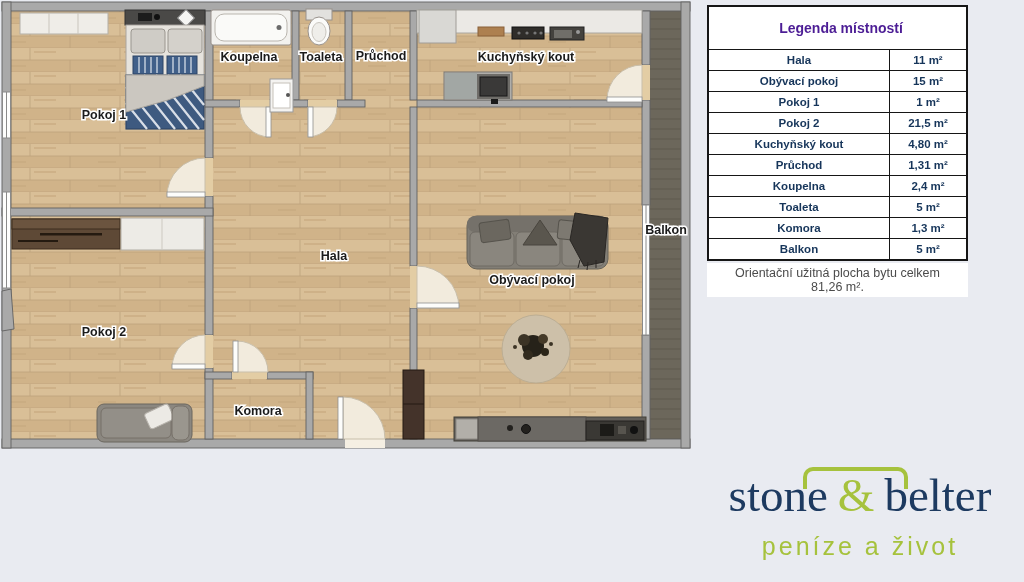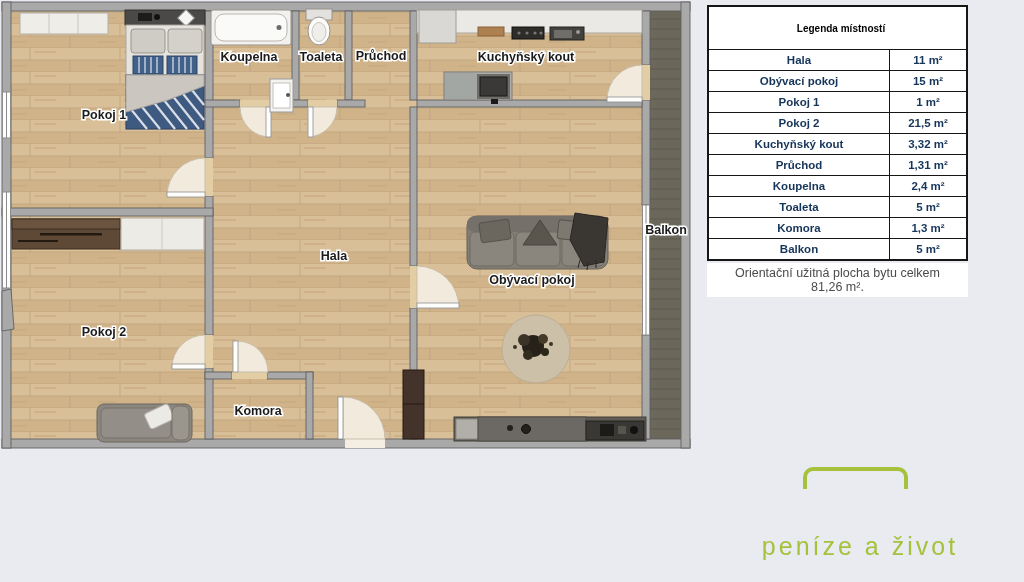--- a/index.html
+++ b/index.html
@@ -5,21 +5,21 @@
   html,body{margin:0;padding:0;}
   .page{position:relative;width:1024px;height:582px;background:#e9ebf1;overflow:hidden;
         font-family:"Liberation Sans",sans-serif;}
   
   .plan{position:absolute;left:0;top:0;}
   .plan text{font:bold 12.5px "Liberation Sans",sans-serif;fill:#1b1b1b;
              stroke:#ffffff;stroke-width:3px;paint-order:stroke;text-anchor:middle;}
   
   .legend{position:absolute;left:707px;top:5px;width:261px;}
   .legend table{width:100%;border-collapse:collapse;background:#fff;border:2px solid #161616;}
-  .legend th{height:40px;color:#000000;font-size:10px;border:1.5px solid #161616;padding-left:8px;}
+  .legend th{height:40px;color:#4c1d95;font-size:14px;border:1.5px solid #161616;padding-left:8px;}
   .legend td{border:1.5px solid #161616;height:17px;padding:1.5px 2px;text-align:center;
              font-weight:bold;font-size:11.5px;color:#16355a;}
   .legend td.lname{width:176px;}
   .legend-footer{background:#fff;margin-top:2px;padding:3px 14px;font-size:12.5px;
                  color:#4b4b4b;text-align:center;}
   
   .logo{position:absolute;left:695px;top:452px;width:330px;height:126px;}
   .bracket{position:absolute;left:108px;top:15px;width:97px;height:18px;
            border:4px solid #a6c23d;border-bottom:none;border-radius:10px 10px 0 0;}
   .brand{position:absolute;top:18px;width:100%;text-align:center;
@@ -280,21 +280,21 @@
       <tr>
         <td class="lname">Pokoj 1</td>
         <td class="lval">1 m²</td>
       </tr>
       <tr>
         <td class="lname">Pokoj 2</td>
         <td class="lval">21,5 m²</td>
       </tr>
       <tr>
         <td class="lname">Kuchyňský kout</td>
-        <td class="lval">3,32 m²</td>
+        <td class="lval">4,80 m²</td>
       </tr>
       <tr>
         <td class="lname">Průchod</td>
         <td class="lval">1,31 m²</td>
       </tr>
       <tr>
         <td class="lname">Koupelna</td>
         <td class="lval">2,4 m²</td>
       </tr>
       <tr>
@@ -309,16 +309,17 @@
         <td class="lname">Balkon</td>
         <td class="lval">5 m²</td>
       </tr>
     </tbody>
       </table>
     <div class="legend-footer">Orientační užitná plocha bytu celkem 81,26 m².</div>
   </div>
 
   <div class="logo">
     <div class="bracket"></div>
+    <div class="brand"><span>stone</span><span class="amp">&amp;</span><span>belter</span></div>
     <div class="tagline">peníze a život</div>
   </div>
 
 </div>
 
 </body></html>

